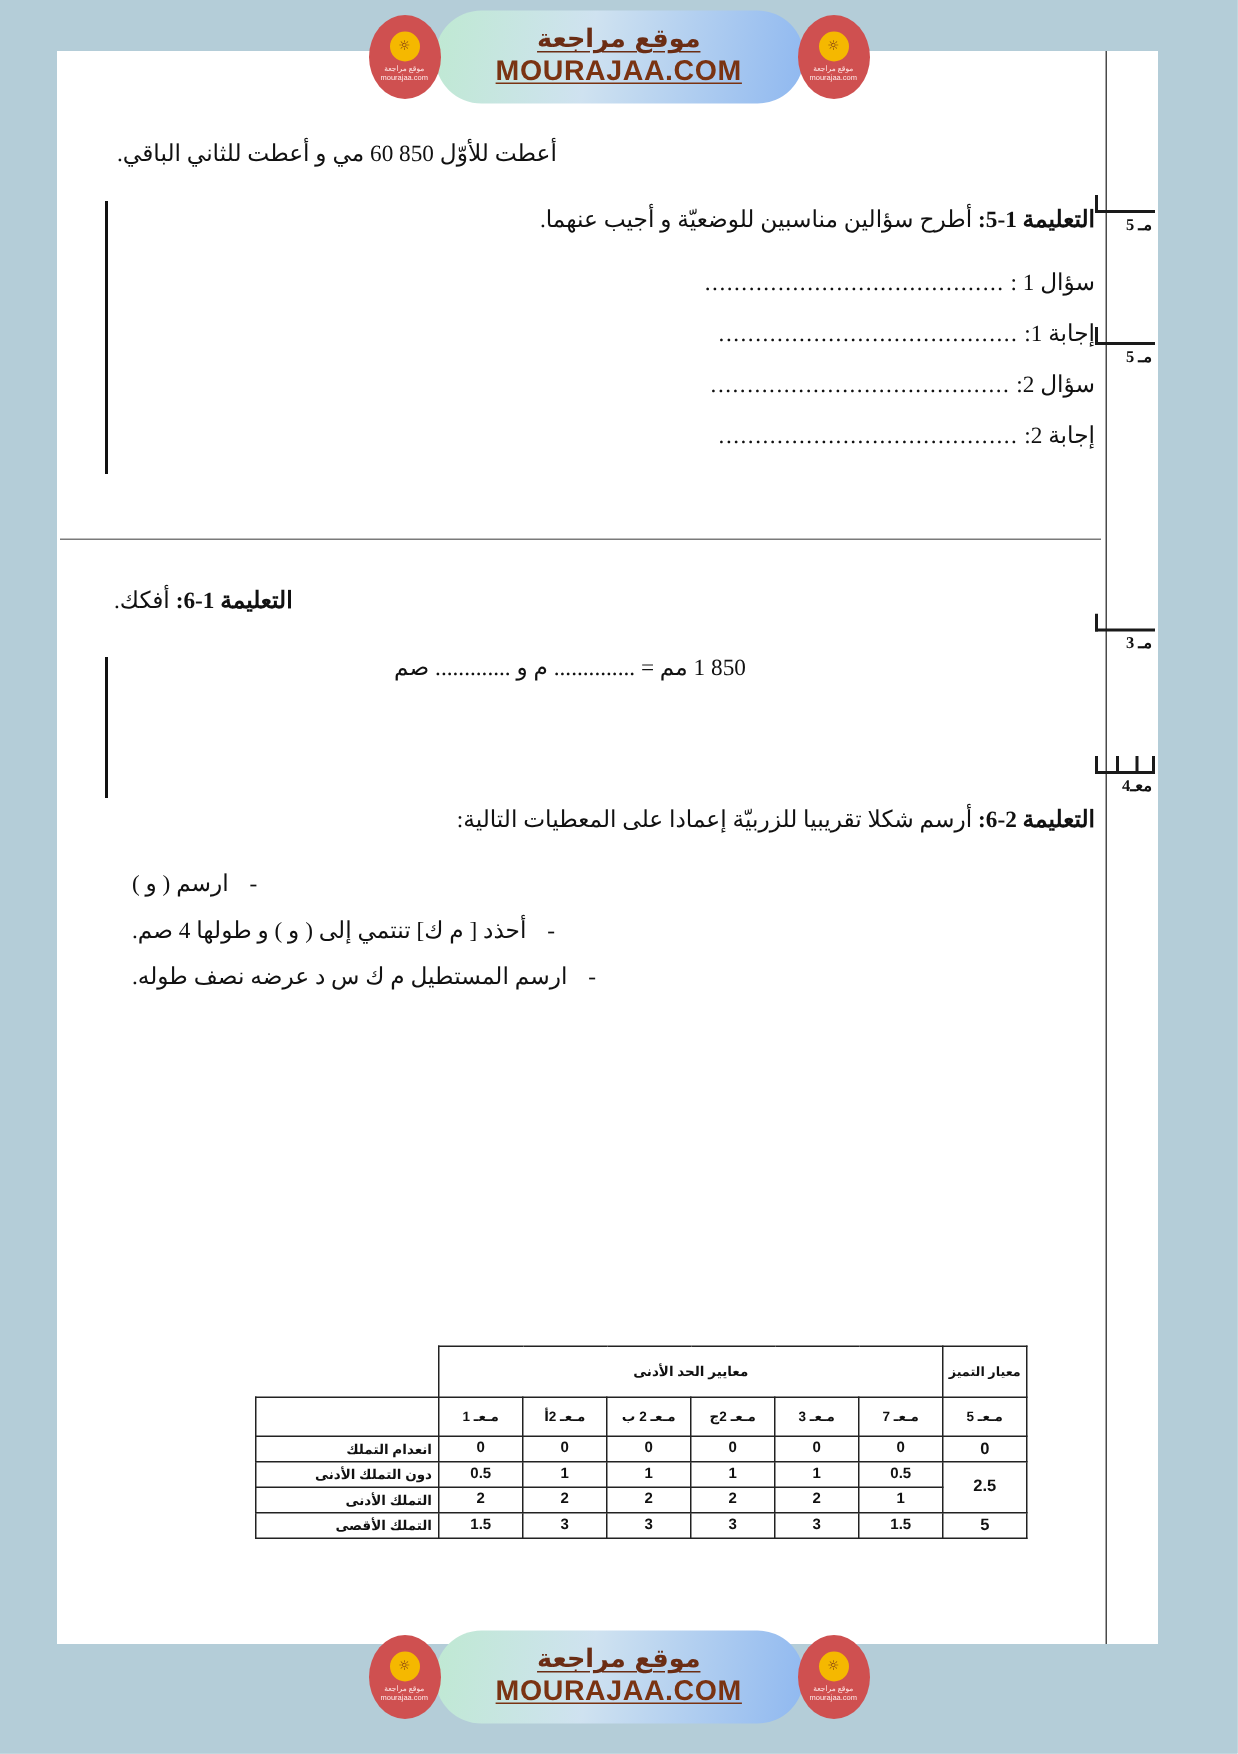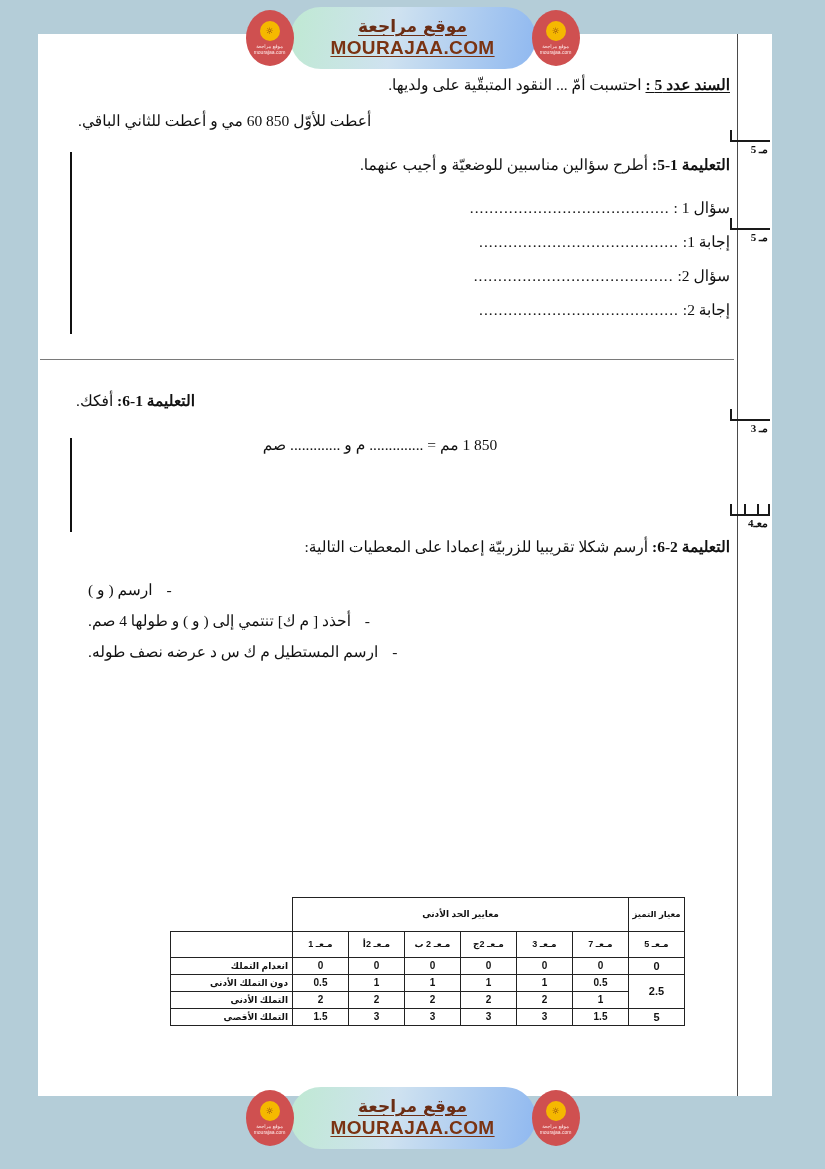--- a/index.html
+++ b/index.html
@@ -99,21 +99,21 @@
   .lead {
     font-weight: bold;
     text-decoration: underline;
     text-underline-offset: 2px;
   }
 
   .bold { font-weight: bold; }
 
   .sec-5 { position: absolute; top: 36px; right: 0; width: 660px; }
   .sec-5 .line-1 { padding-right: 0; }
-  .sec-5 .line-2 { margin-top: 6px; padding-left: 8px; text-align: left; direction: rtl; }
+  .sec-5 .line-2 { margin-top: 18px; padding-left: 8px; text-align: left; direction: rtl; }
   .sec-5 .line-2 > span { display:inline-block; }
 
   
   .vbar-block {
     position: relative;
     padding-right: 0;
   }
   .vbar {
     position: absolute;
     top: 4px;
@@ -304,24 +304,20 @@
       <span class="mlabel">مـ 3</span>
     </div>
     <div class="margin-marker comb" style="top:470px;">
       <span class="bracket"></span>
       <span class="mlabel">معـ4</span>
     </div>
 
     <div id="content">
 
       <section class="sec-5">
-        <div class="para line-1">
-          <span class="lead">السند عدد 5 :</span>
-          <span>احتسبت أمّ ... النقود المتبقّية على ولديها.</span>
-        </div>
         <div class="para line-2">
           <span>أعطت للأوّل 850 60 مي و أعطت للثاني الباقي.</span>
         </div>
 
         <div class="vbar-block" style="margin-top:14px;">
           <div class="vbar" style="top:2px; height:182px;"></div>
 
           <div class="para" style="padding-left:4px;">
             <span class="bold">التعليمة 1-5:</span>
             <span>أطرح سؤالين مناسبين للوضعيّة و أجيب عنهما.</span>

